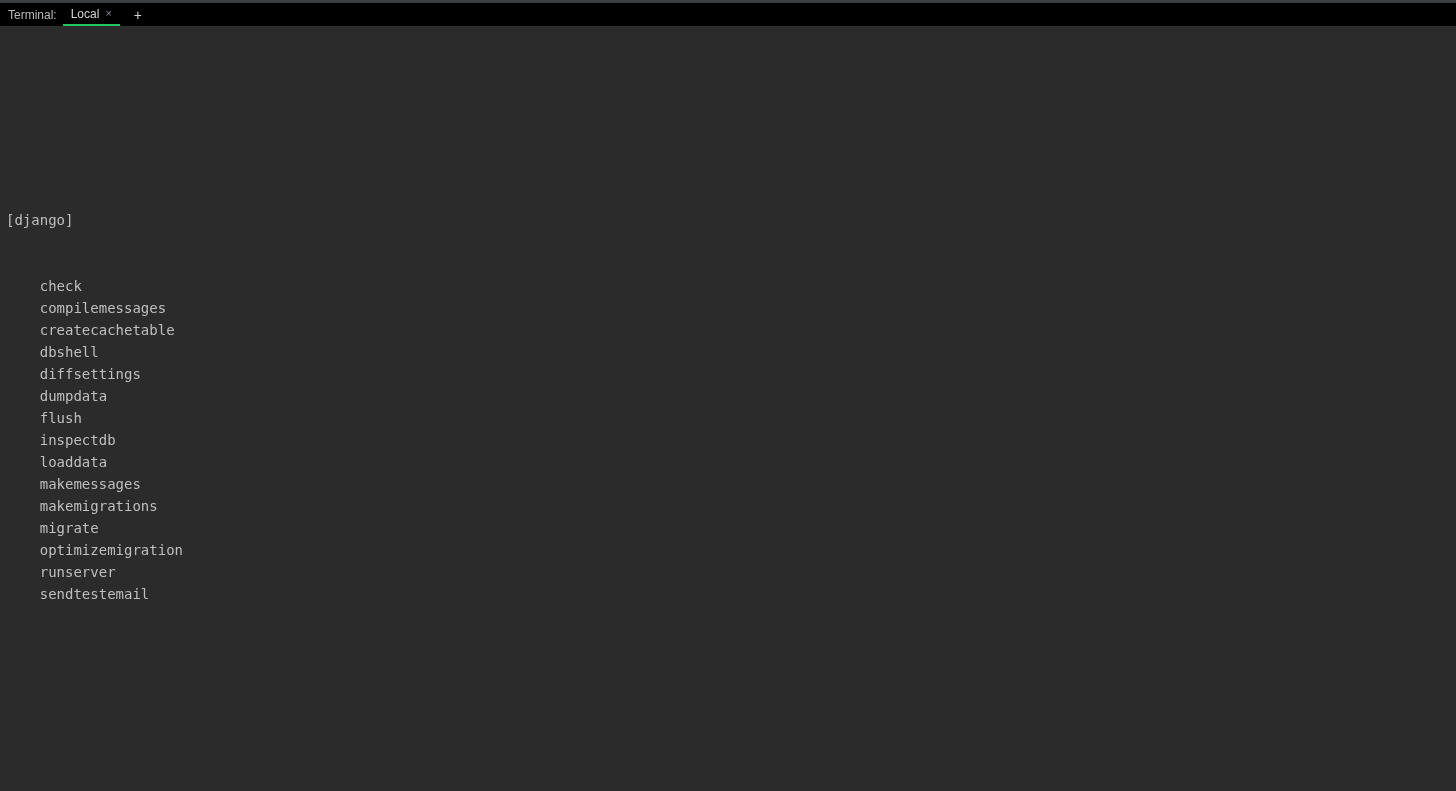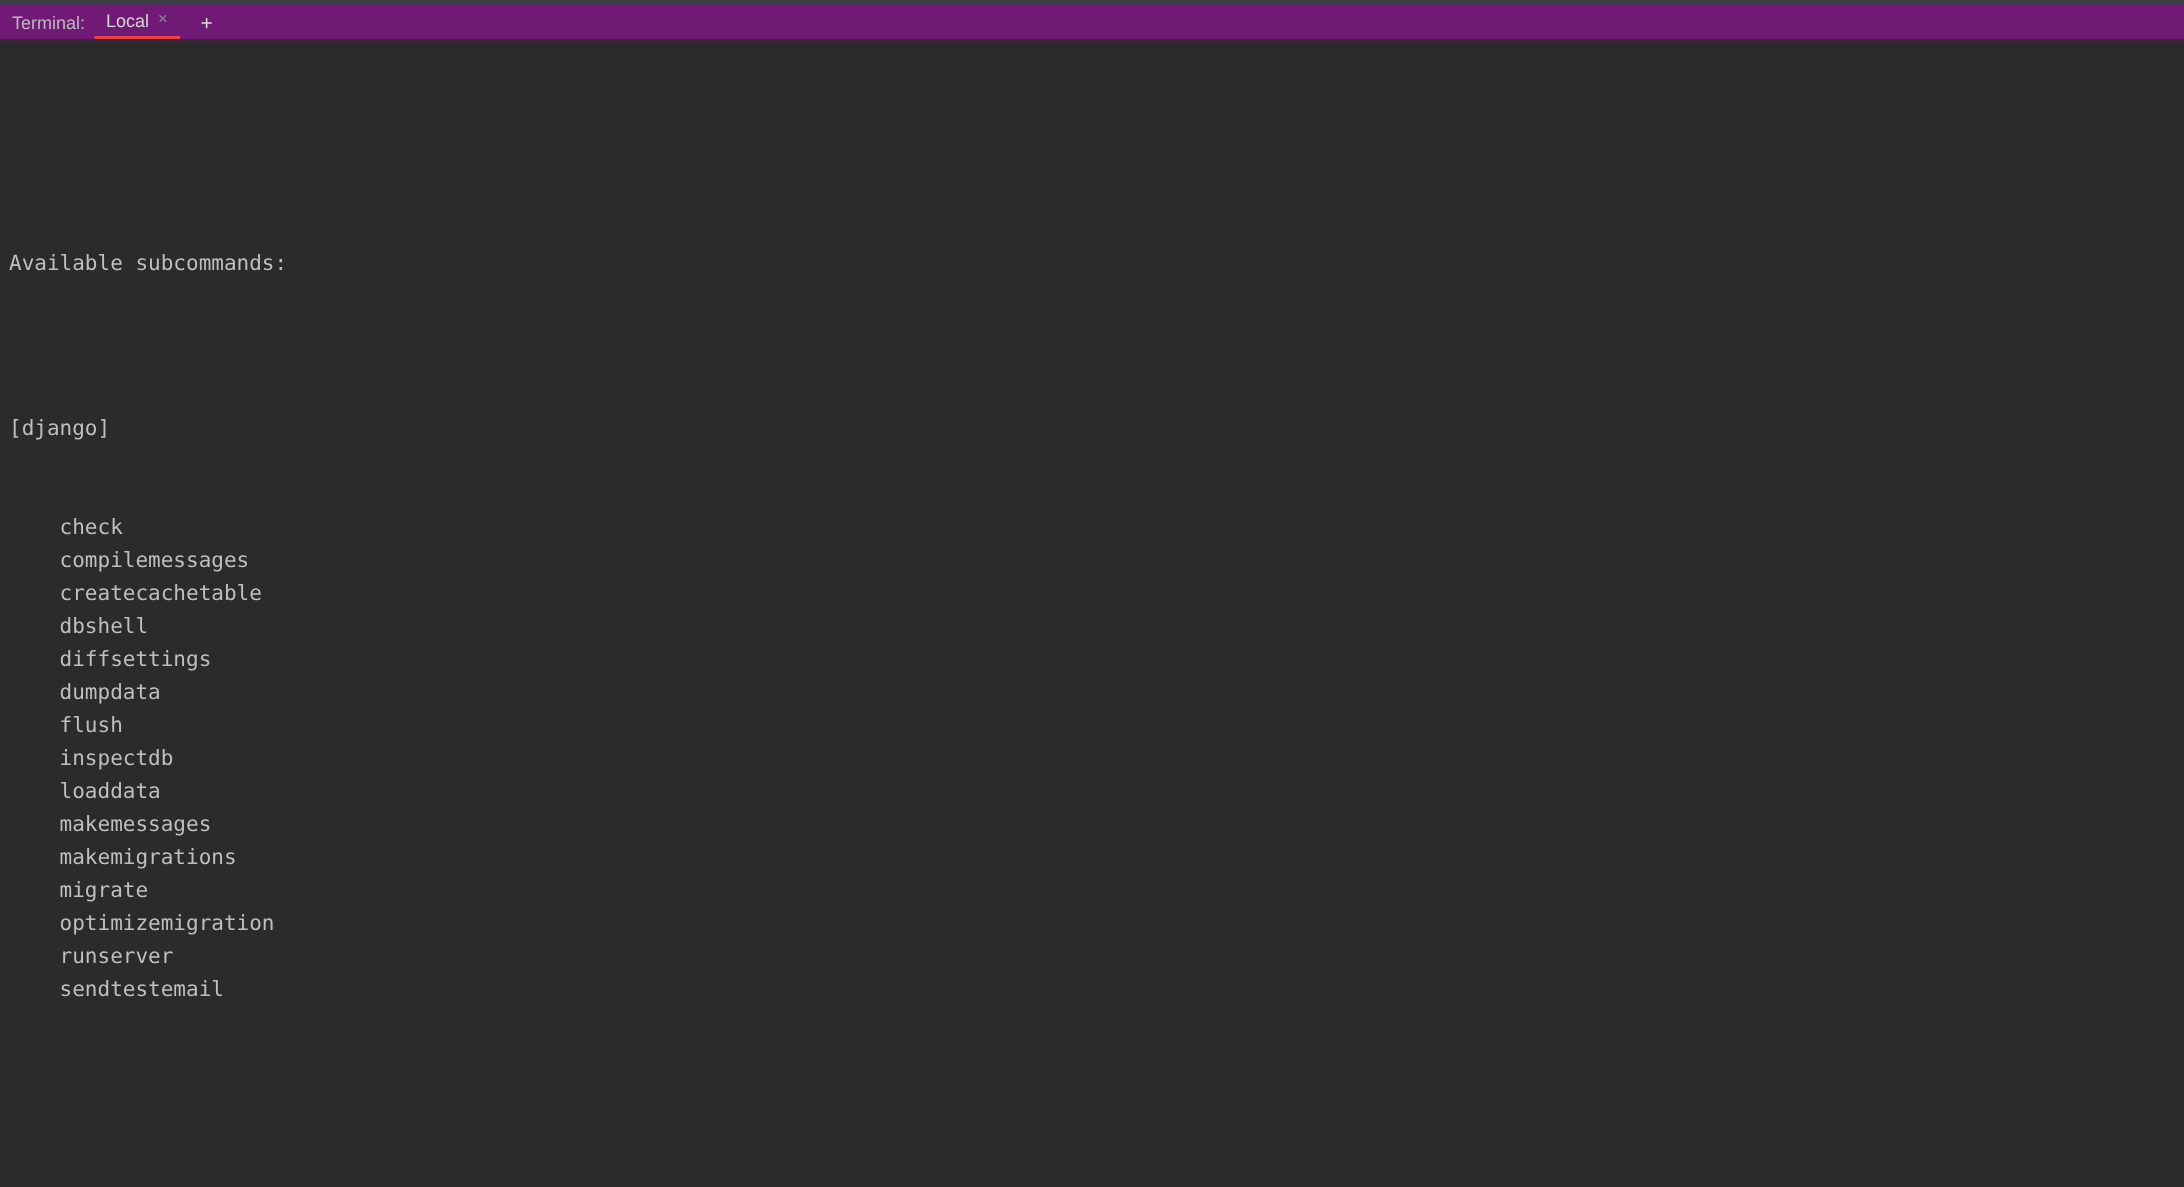--- a/index.html
+++ b/index.html
@@ -11,21 +11,21 @@
     font-size: 13px;
     color: #a9b7c6;
     overflow: hidden;
   }
   .top-divider {
     height: 3px;
     background: #3a3f45;
   }
   .tab-bar {
     height: 24px;
-    background: #701a75;
+    background: #000000;
     display: flex;
     align-items: center;
     font-family: "Segoe UI", Arial, sans-serif;
     font-size: 12px;
     color: #bbbbbb;
     padding-left: 8px;
     border-bottom: 1px solid #2d2d2d;
   }
   .tab-bar .panel-label {
     color: #bbbbbb;
@@ -33,21 +33,21 @@
   }
   .tab {
     display: flex;
     align-items: center;
     padding: 0 8px;
     height: 100%;
     position: relative;
     color: #d6d6d6;
   }
   .tab.active {
-    border-bottom: 2px solid #ef4444;
+    border-bottom: 2px solid #22c55e;
     justify-content: flex-end;
   }
   .tab .close {
     margin-left: 6px;
     color: #8a8f96;
     font-size: 11px;
     line-height: 1;
   }
   .add-tab {
     display: flex;
@@ -82,19 +82,18 @@
     <span class="close">×</span>
   </div>
   <div class="add-tab">
     <span>+</span>
   </div>
 </div>
 
 <div class="terminal-area">
   <div class="line"></div>
   <div class="line"></div>
-  <div class="line">Available subcommands:</div>
   <div class="line"></div>
   <div class="line">[django]</div>
   <div id="cmd-list"><div class="line">    check</div><div class="line">    compilemessages</div><div class="line">    createcachetable</div><div class="line">    dbshell</div><div class="line">    diffsettings</div><div class="line">    dumpdata</div><div class="line">    flush</div><div class="line">    inspectdb</div><div class="line">    loaddata</div><div class="line">    makemessages</div><div class="line">    makemigrations</div><div class="line">    migrate</div><div class="line">    optimizemigration</div><div class="line">    runserver</div><div class="line">    sendtestemail</div></div>
   
   
 </div>
 
 </body></html>

